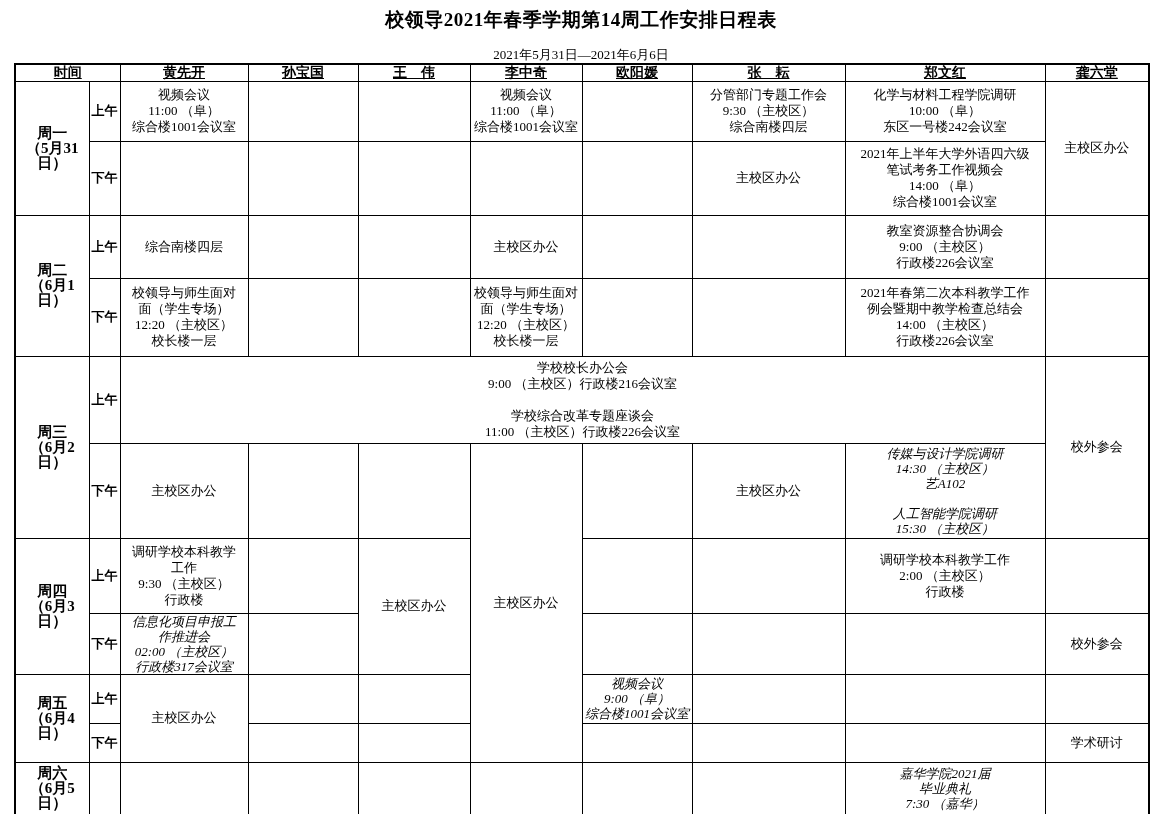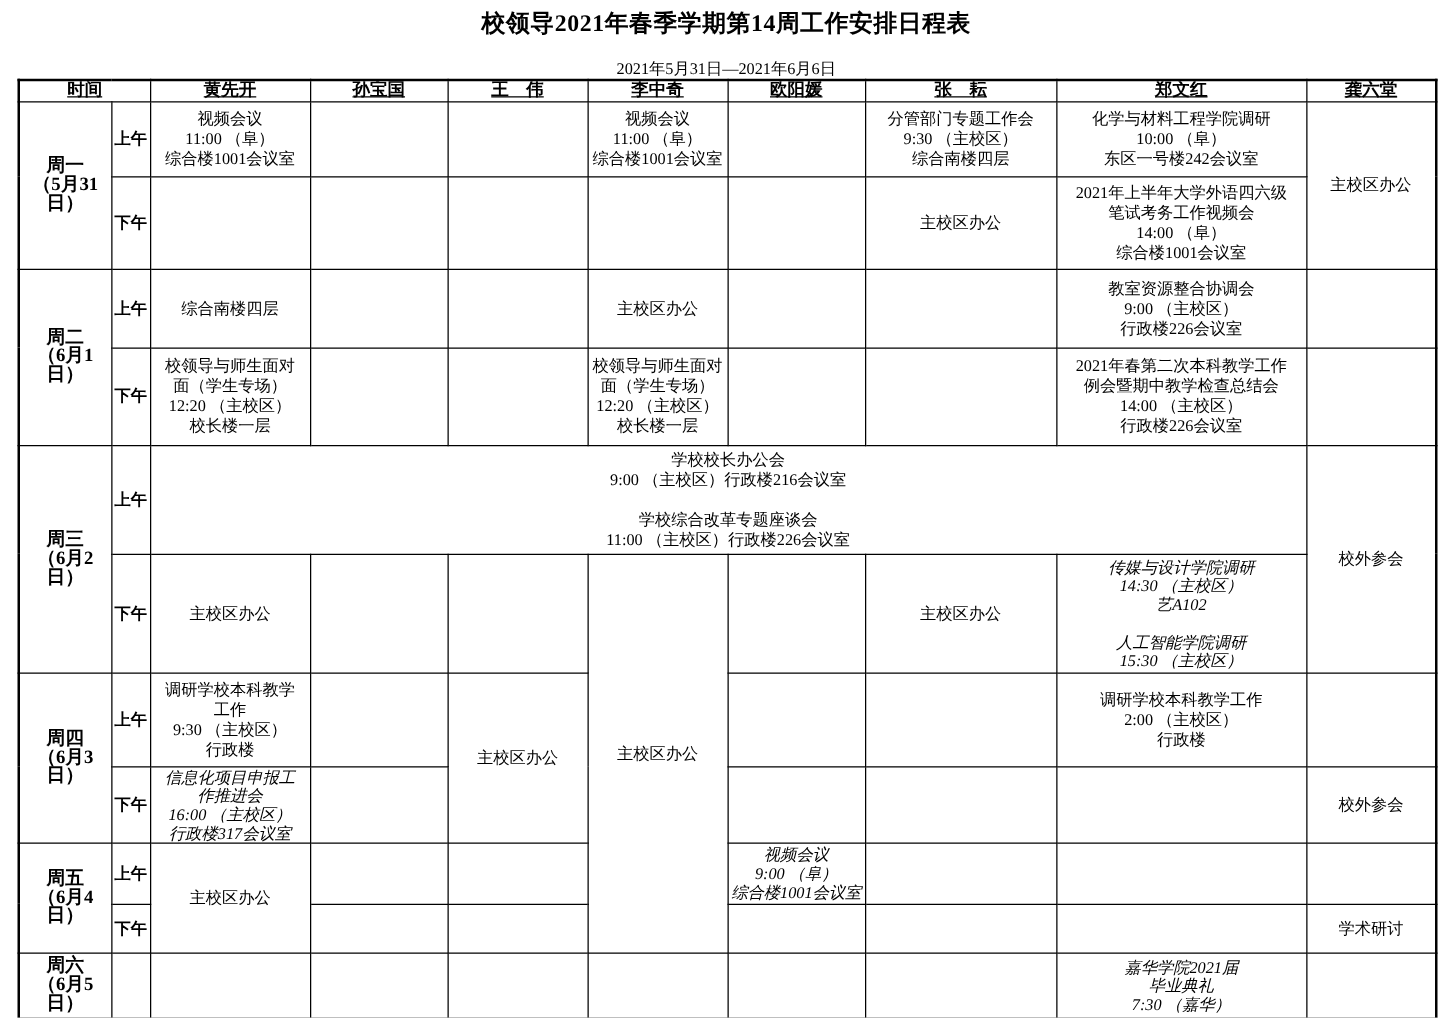--- a/index.html
+++ b/index.html
@@ -166,21 +166,21 @@
     <td></td>
     <td>调研学校本科教学工作
 2:00 （主校区）
 行政楼</td>
     <td></td>
   </tr>
   <tr class="r8">
     <td class="ampm">下午</td>
     <td class="tight">信息化项目申报工
 作推进会
-16:00 （主校区）
+02:00 （主校区）
 行政楼317会议室</td>
     <td></td>
     <td></td>
     <td></td>
     <td></td>
     <td>校外参会</td>
   </tr>
 
   <tr class="r9">
     <td class="day" rowspan="2">周五

